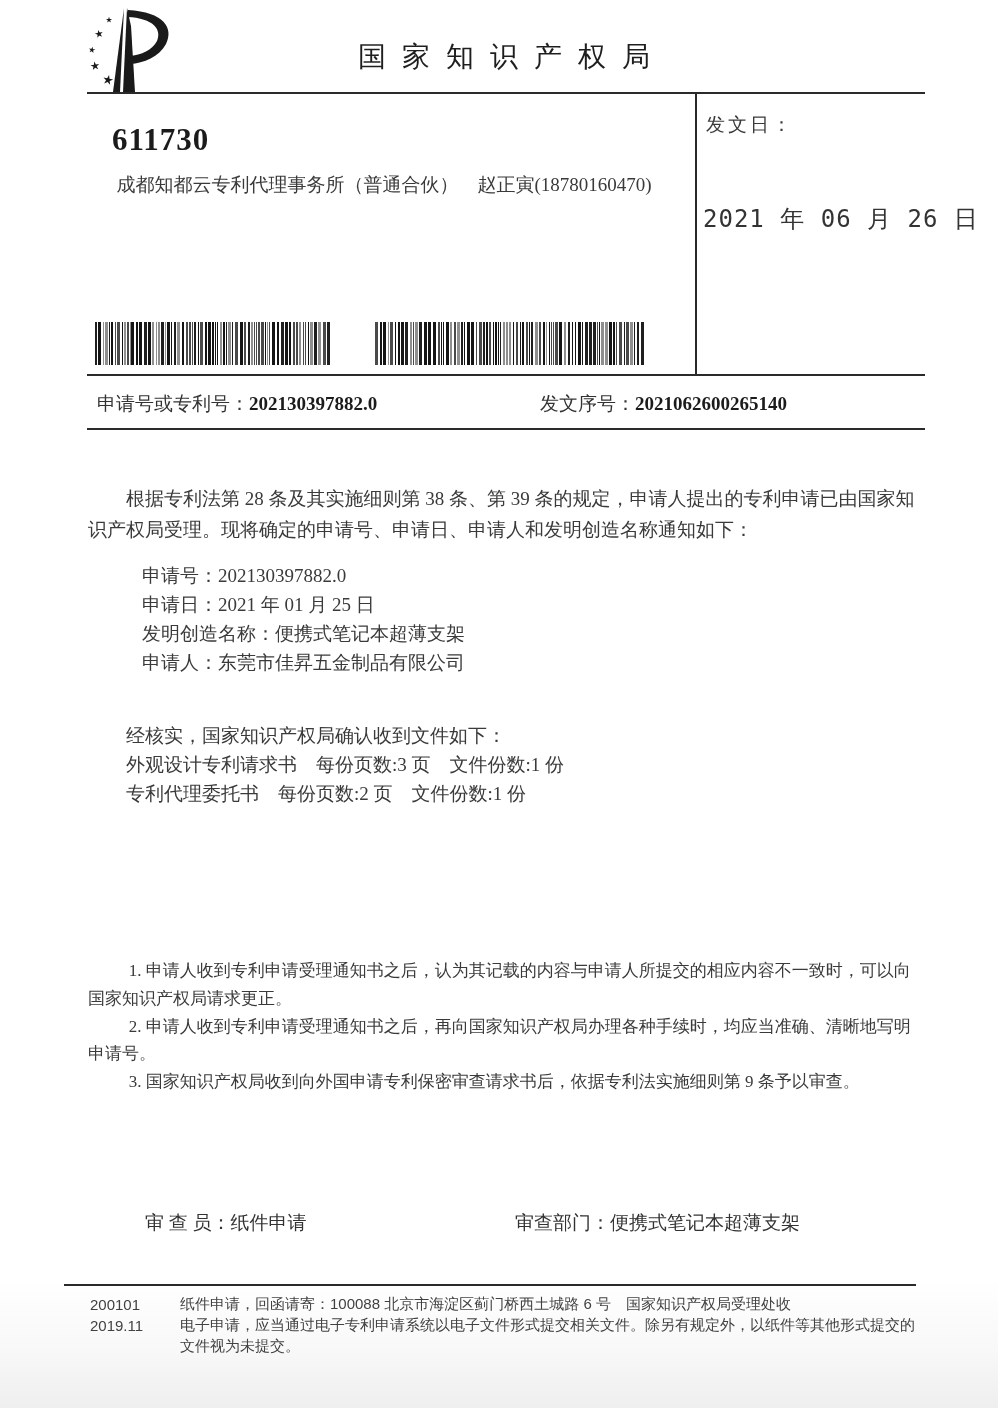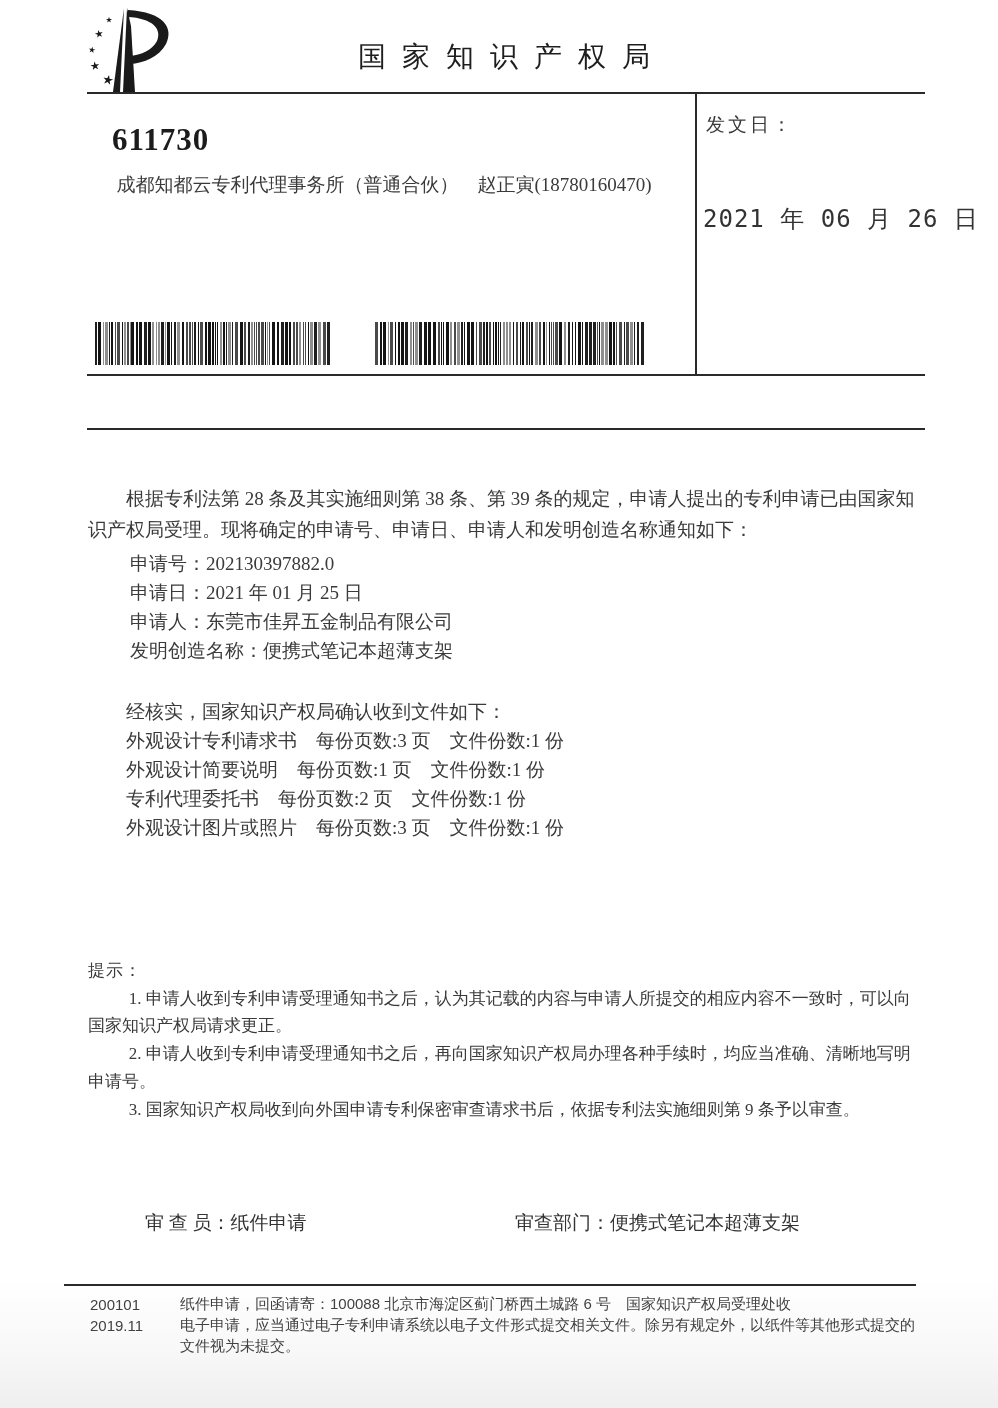--- a/index.html
+++ b/index.html
@@ -41,21 +41,21 @@
   .ref-row{left:97px;top:391px;width:825px;font-size:19px;color:#333;}
   .ref-serial{position:absolute;left:443px;top:0;}
   .ref-val{font-weight:bold;color:#1b1b1b;}
 
   
   .doc-title{left:88px;top:440px;width:832px;text-align:center;font-size:23px;font-weight:bold;
     letter-spacing:14px;text-indent:14px;color:#222;}
   .body-block{left:88px;top:483px;width:833px;font-size:19px;line-height:31px;color:#3a3a3a;}
   .body-block p{margin:0;}
   .indent2{text-indent:2em;}
-  .detail-list{margin:4px;padding:0 0 0 38px;list-style:none;line-height:29px;}
+  .detail-list{margin:16px;padding:0 0 0 38px;list-style:none;line-height:29px;}
   .gap28{height:28px;}
   .recv-list{margin:0;padding:0 0 0 38px;list-style:none;line-height:29px;}
 
   
   .notes{left:88px;top:957px;width:833px;font-size:17px;line-height:27.5px;color:#3a3a3a;}
   .notes p{margin:0;}
   .notes .item{text-indent:2.4em;}
   .notes .item+.item{margin-top:0.5px;}
   .notes-label{letter-spacing:1px;}
 
@@ -409,44 +409,47 @@
       <i style="width:1px;background:#1f1f1f"></i>
       <i style="width:2px"></i>
       <i style="width:2px;background:#1f1f1f"></i>
       <i style="width:2px"></i>
       <i style="width:3px;background:#1f1f1f"></i>
       <i style="width:1px"></i>
     </div>
 
   <div class="rule" style="top:374px;left:87px;width:838px;"></div>
 
+  <div class="abs ref-row">
+    <span>申请号或专利号：</span><span class="ref-val">202130397882.0</span>
+    <span class="ref-serial">
+      <span>发文序号：</span><span class="ref-val">2021062600265140</span>
+    </span>
+  </div>
 
   <div class="rule" style="top:428px;left:87px;width:838px;"></div>
 
 
   <div class="abs body-block">
     <p class="indent2">根据专利法第 28 条及其实施细则第 38 条、第 39 条的规定，申请人提出的专利申请已由国家知识产权局受理。现将确定的申请号、申请日、申请人和发明创造名称通知如下：</p>
     <ul class="detail-list">
       <li>申请号：202130397882.0</li>
       <li>申请日：2021 年 01 月 25 日</li>
+      <li>发明创造名称：便携式笔记本超薄支架</li>
       <li>申请人：东莞市佳昇五金制品有限公司</li>
-      <li>发明创造名称：便携式笔记本超薄支架</li>
     </ul>
     <div class="gap28"></div>
     <ul class="recv-list">
       <li>经核实，国家知识产权局确认收到文件如下：</li>
       <li>外观设计专利请求书　每份页数:3 页　文件份数:1 份</li>
-      <li>外观设计简要说明　每份页数:1 页　文件份数:1 份</li>
       <li>专利代理委托书　每份页数:2 页　文件份数:1 份</li>
-      <li>外观设计图片或照片　每份页数:3 页　文件份数:1 份</li>
     </ul>
   </div>
 
   <div class="abs notes">
-    <p class="notes-label">提示：</p>
     <p class="item">1. 申请人收到专利申请受理通知书之后，认为其记载的内容与申请人所提交的相应内容不一致时，可以向国家知识产权局请求更正。</p>
     <p class="item">2. 申请人收到专利申请受理通知书之后，再向国家知识产权局办理各种手续时，均应当准确、清晰地写明申请号。</p>
     <p class="item">3. 国家知识产权局收到向外国申请专利保密审查请求书后，依据专利法实施细则第 9 条予以审查。</p>
   </div>
 
   <div class="abs signoff">
     <span class="examiner">
       <span>审 查 员：</span><span>纸件申请</span>
     </span>
     <span class="department">

